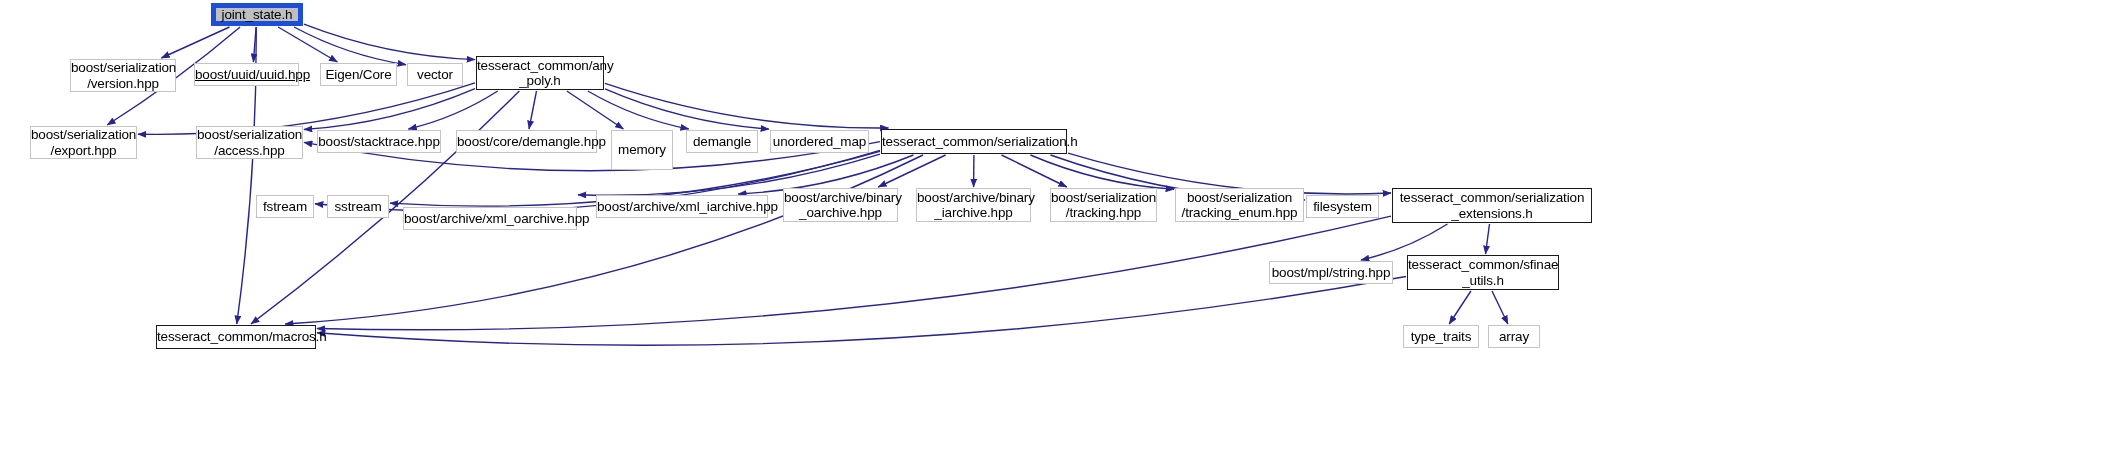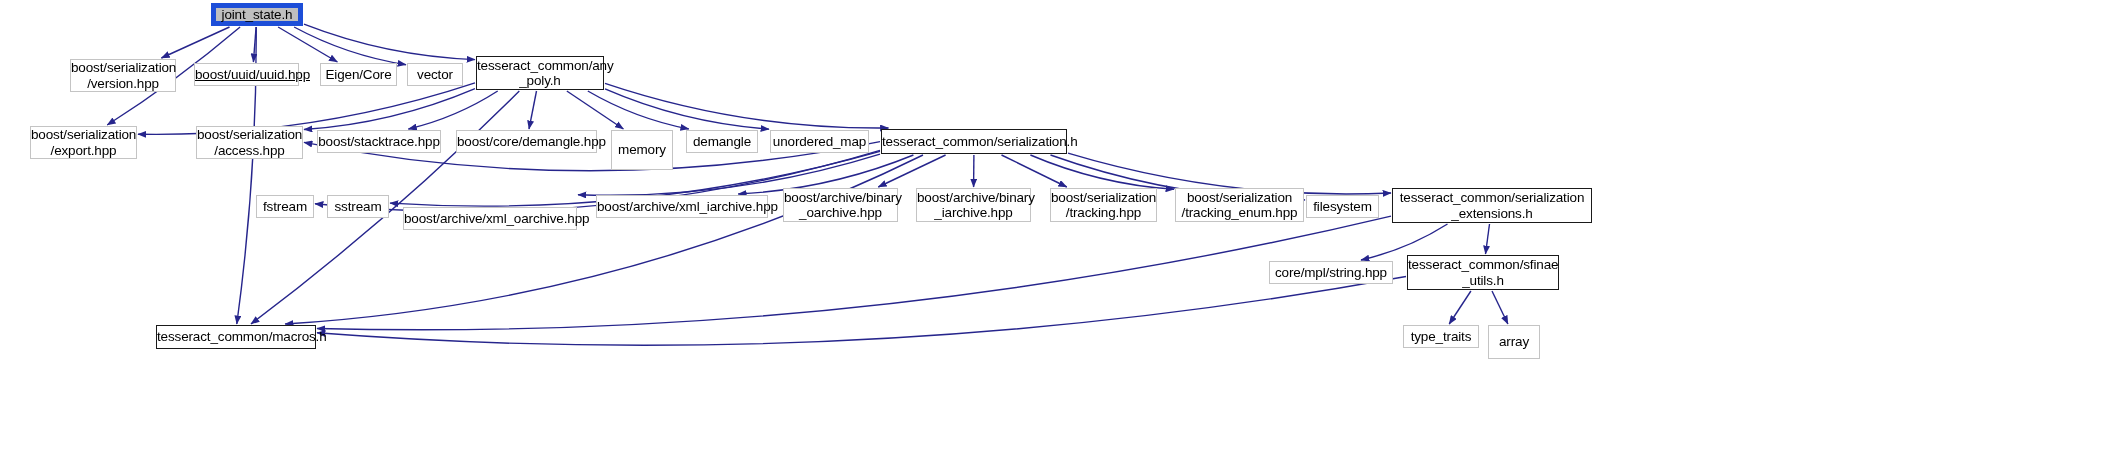--- a/index.html
+++ b/index.html
@@ -126,20 +126,20 @@
 _oarchive.hpp</span></div>
       <div class="node" style="left: 916px; top: 188px; width: 115px; height: 34px;"><span class="node-label">boost/archive/binary
 _iarchive.hpp</span></div>
       <div class="node" style="left: 1050px; top: 188px; width: 107px; height: 34px;"><span class="node-label">boost/serialization
 /tracking.hpp</span></div>
       <div class="node" style="left: 1175px; top: 188px; width: 129px; height: 34px;"><span class="node-label">boost/serialization
 /tracking_enum.hpp</span></div>
       <div class="node" style="left: 1306px; top: 195px; width: 73px; height: 23px;"><span class="node-label">filesystem</span></div>
       <div class="node strong" style="left: 1392px; top: 188px; width: 200px; height: 35px;"><span class="node-label">tesseract_common/serialization
 _extensions.h</span></div>
-      <div class="node" style="left: 1269px; top: 261px; width: 124px; height: 23px;"><span class="node-label">core/mpl/string.hpp</span></div>
+      <div class="node" style="left: 1269px; top: 261px; width: 124px; height: 23px;"><span class="node-label">boost/mpl/string.hpp</span></div>
       <div class="node strong" style="left: 1407px; top: 255px; width: 152px; height: 35px;"><span class="node-label">tesseract_common/sfinae
 _utils.h</span></div>
       <div class="node" style="left: 1403px; top: 325px; width: 76px; height: 23px;"><span class="node-label">type_traits</span></div>
-      <div class="node" style="left: 1488px; top: 325px; width: 52px; height: 34px; text-align: center;"><span class="node-label">array</span></div>
+      <div class="node" style="left: 1488px; top: 325px; width: 52px; height: 23px; text-align: center;"><span class="node-label">array</span></div>
       <div class="node strong" style="left: 156px; top: 325px; width: 160px; height: 24px;"><span class="node-label">tesseract_common/macros.h</span></div>
     </div>
 </div>
 
 </body></html>

